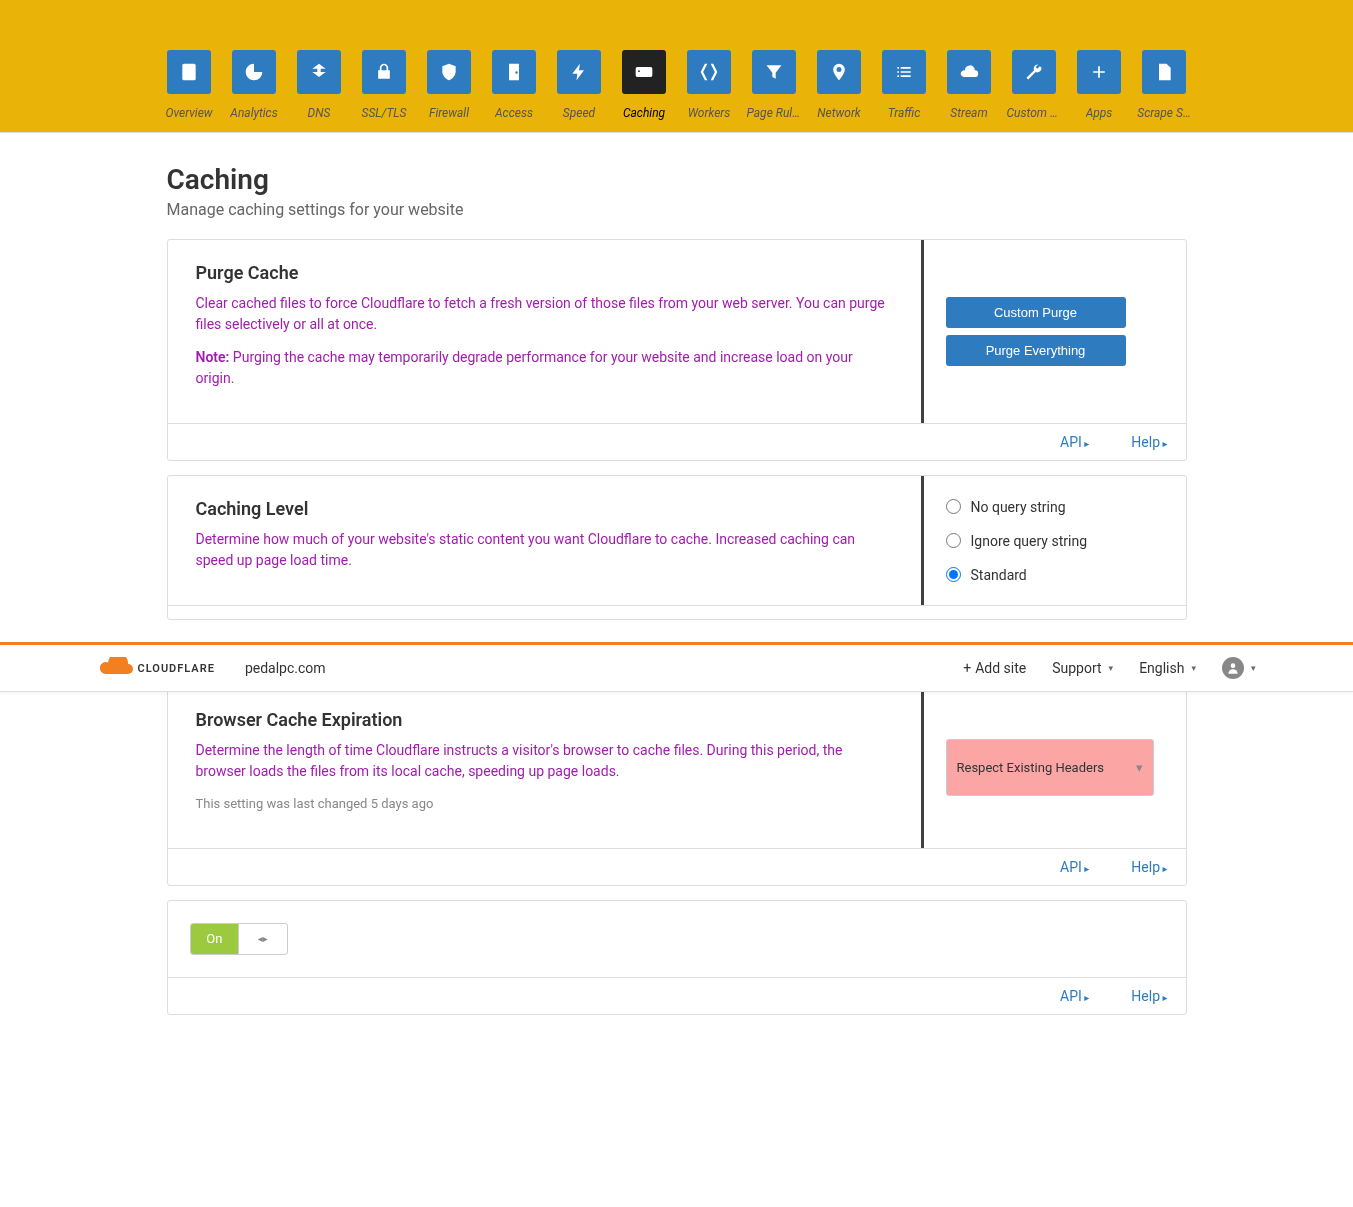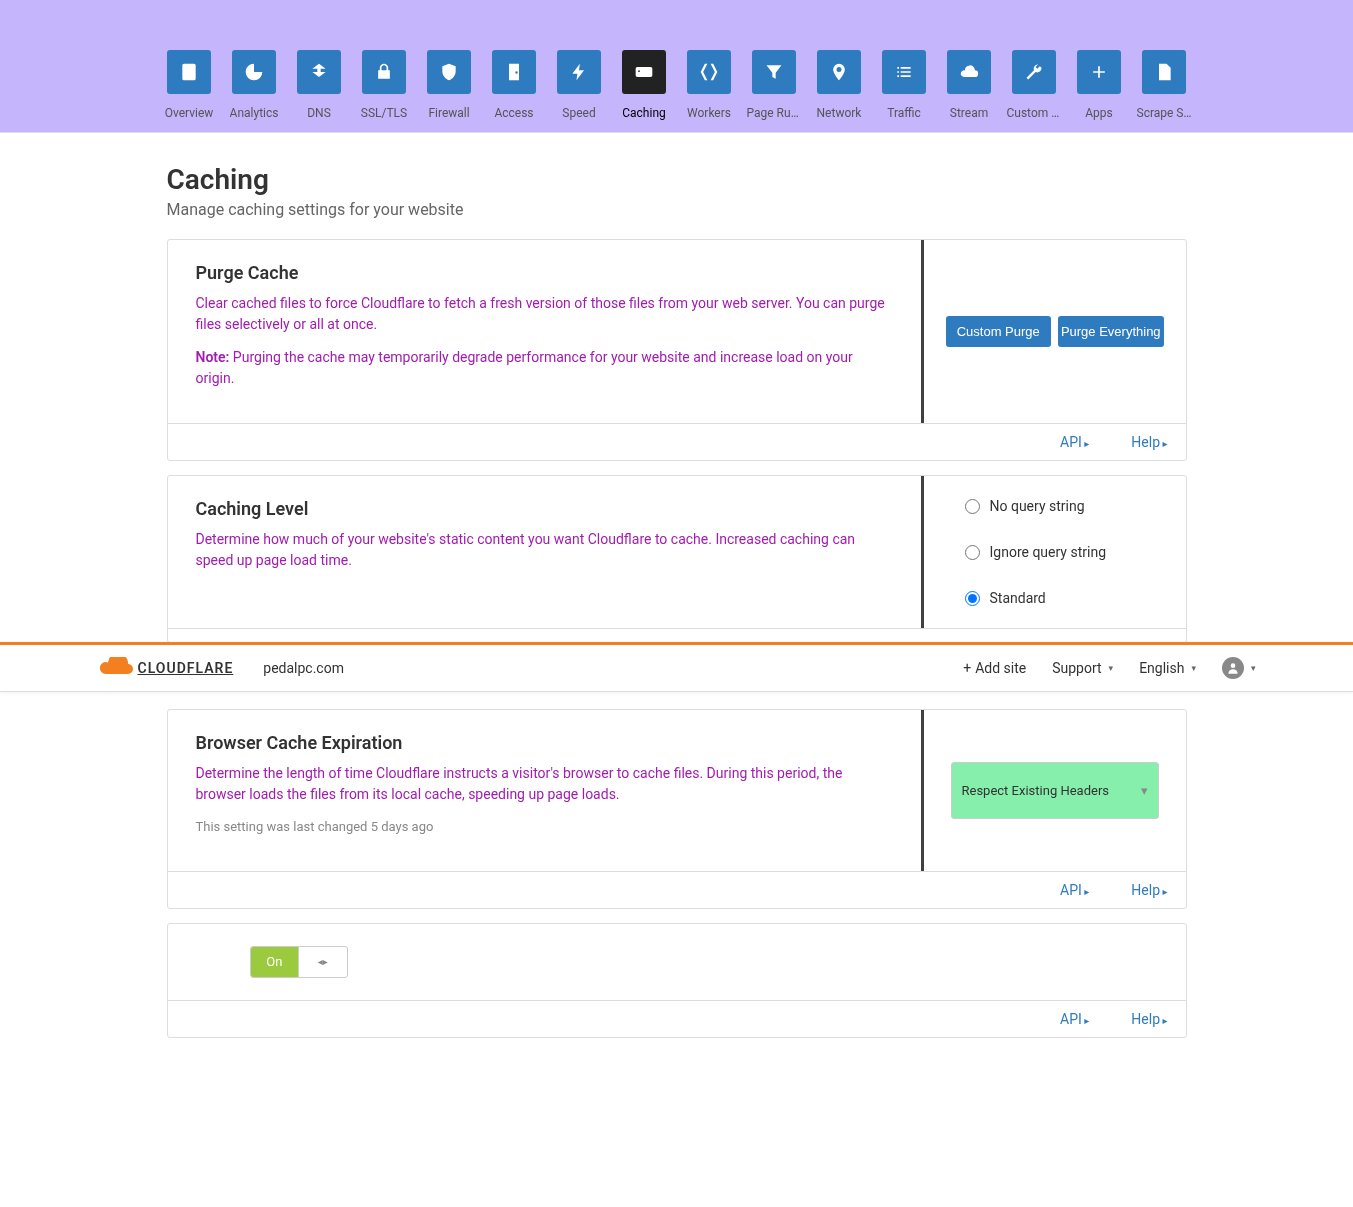--- a/index.html
+++ b/index.html
@@ -10,21 +10,22 @@
     background: #fff;
     width: 1353px;
   }
   .container { width: 1020px; margin: 0 auto; padding: 0 0 40px 0; }
   .nav-tabs {
     display: flex;
     justify-content: center;
     gap: 10px;
     padding: 50px 0 0 0;
     border-bottom: 1px solid #ddd;
-    background: #c4b5fd;
+    background: #eab308;
+    font-style: italic;
   }
   .nav-tab {
     display: flex;
     flex-direction: column;
     align-items: center;
     width: 55px;
     cursor: pointer;
   }
   .nav-tab .icon-box {
     width: 44px;
@@ -65,22 +66,21 @@
     border-right: 3px solid #404040;
   }
   .card-main h3 { font-size: 18px; font-weight: 600; margin-bottom: 10px; }
   .card-main p { font-size: 14px; color: #a21caf; line-height: 1.5; margin-bottom: 12px; }
   .card-main .note b { font-weight: 600; }
   .card-main .last-changed { font-size: 13px; color: #888; }
   .card-side {
     width: 262px;
     padding: 22px;
     display: flex;
-    flex-direction: row;
-    align-items: center;
+    flex-direction: column;
     justify-content: center;
     gap: 7px;
   }
   .btn {
     width: 180px;
     padding: 8px 0;
     background: #2f7bbf;
     color: #fff;
     border: none;
     border-radius: 3px;
@@ -89,30 +89,30 @@
   }
   .card-footer {
     border-top: 1px solid #ddd;
     padding: 10px 18px;
     display: flex;
     justify-content: flex-end;
     gap: 42px;
   }
   .card-footer a { color: #2f7bbf; font-size: 14px; text-decoration: none; }
   .card-footer a::after { content: " ▸"; font-size: 10px; }
-  .radio-group { display: flex; flex-direction: column; gap: 30px; align-items: flex-start; width: 180px; }
+  .radio-group { display: flex; flex-direction: column; gap: 18px; align-items: flex-start; width: 180px; }
   .radio-opt { display: flex; align-items: center; gap: 10px; font-size: 14px; color: #333; }
   .radio-opt input { width: 15px; height: 15px; }
   .select {
     width: 208px;
     padding: 20px 10px;
     border: 1px solid #ccc;
     border-radius: 3px;
     font-size: 13px;
-    background: #86efac;
+    background: #fca5a5;
     display: flex;
     justify-content: space-between;
     align-items: center;
   }
   .select::after { content: "▾"; color: #888; }
   .toggle {
     display: flex;
     border: 1px solid #ccc;
     border-radius: 3px;
     overflow: hidden;
@@ -154,21 +154,21 @@
     padding: 12px 0;
     display: flex;
     align-items: center;
   }
   .logo { display: flex; align-items: center; gap: 0; color: #333; }
   .logo-mark {
     width: 40px;
     height: 22px;
     position: relative;
   }
-  .logo-text { font-size: 14px; letter-spacing: 1px; font-weight: 600; text-decoration: underline; }
+  .logo-text { font-size: 11px; letter-spacing: 1px; font-weight: 600; }
   .site-name { margin-left: 30px; font-size: 14px; color: #333; }
   .sticky-right { margin-left: auto; display: flex; align-items: center; gap: 26px; }
   .sticky-link { font-size: 14px; color: #333; cursor: pointer; display: flex; align-items: center; gap: 4px; }
   .sticky-link.caret::after { content: "▾"; font-size: 9px; color: #666; margin-left: 3px; }
   .user-icon {
     width: 22px; height: 22px; border-radius: 50%; background: #888; display: flex; align-items: center; justify-content: center; color: #fff;
   }
 </style>
 </head>
 <body>

